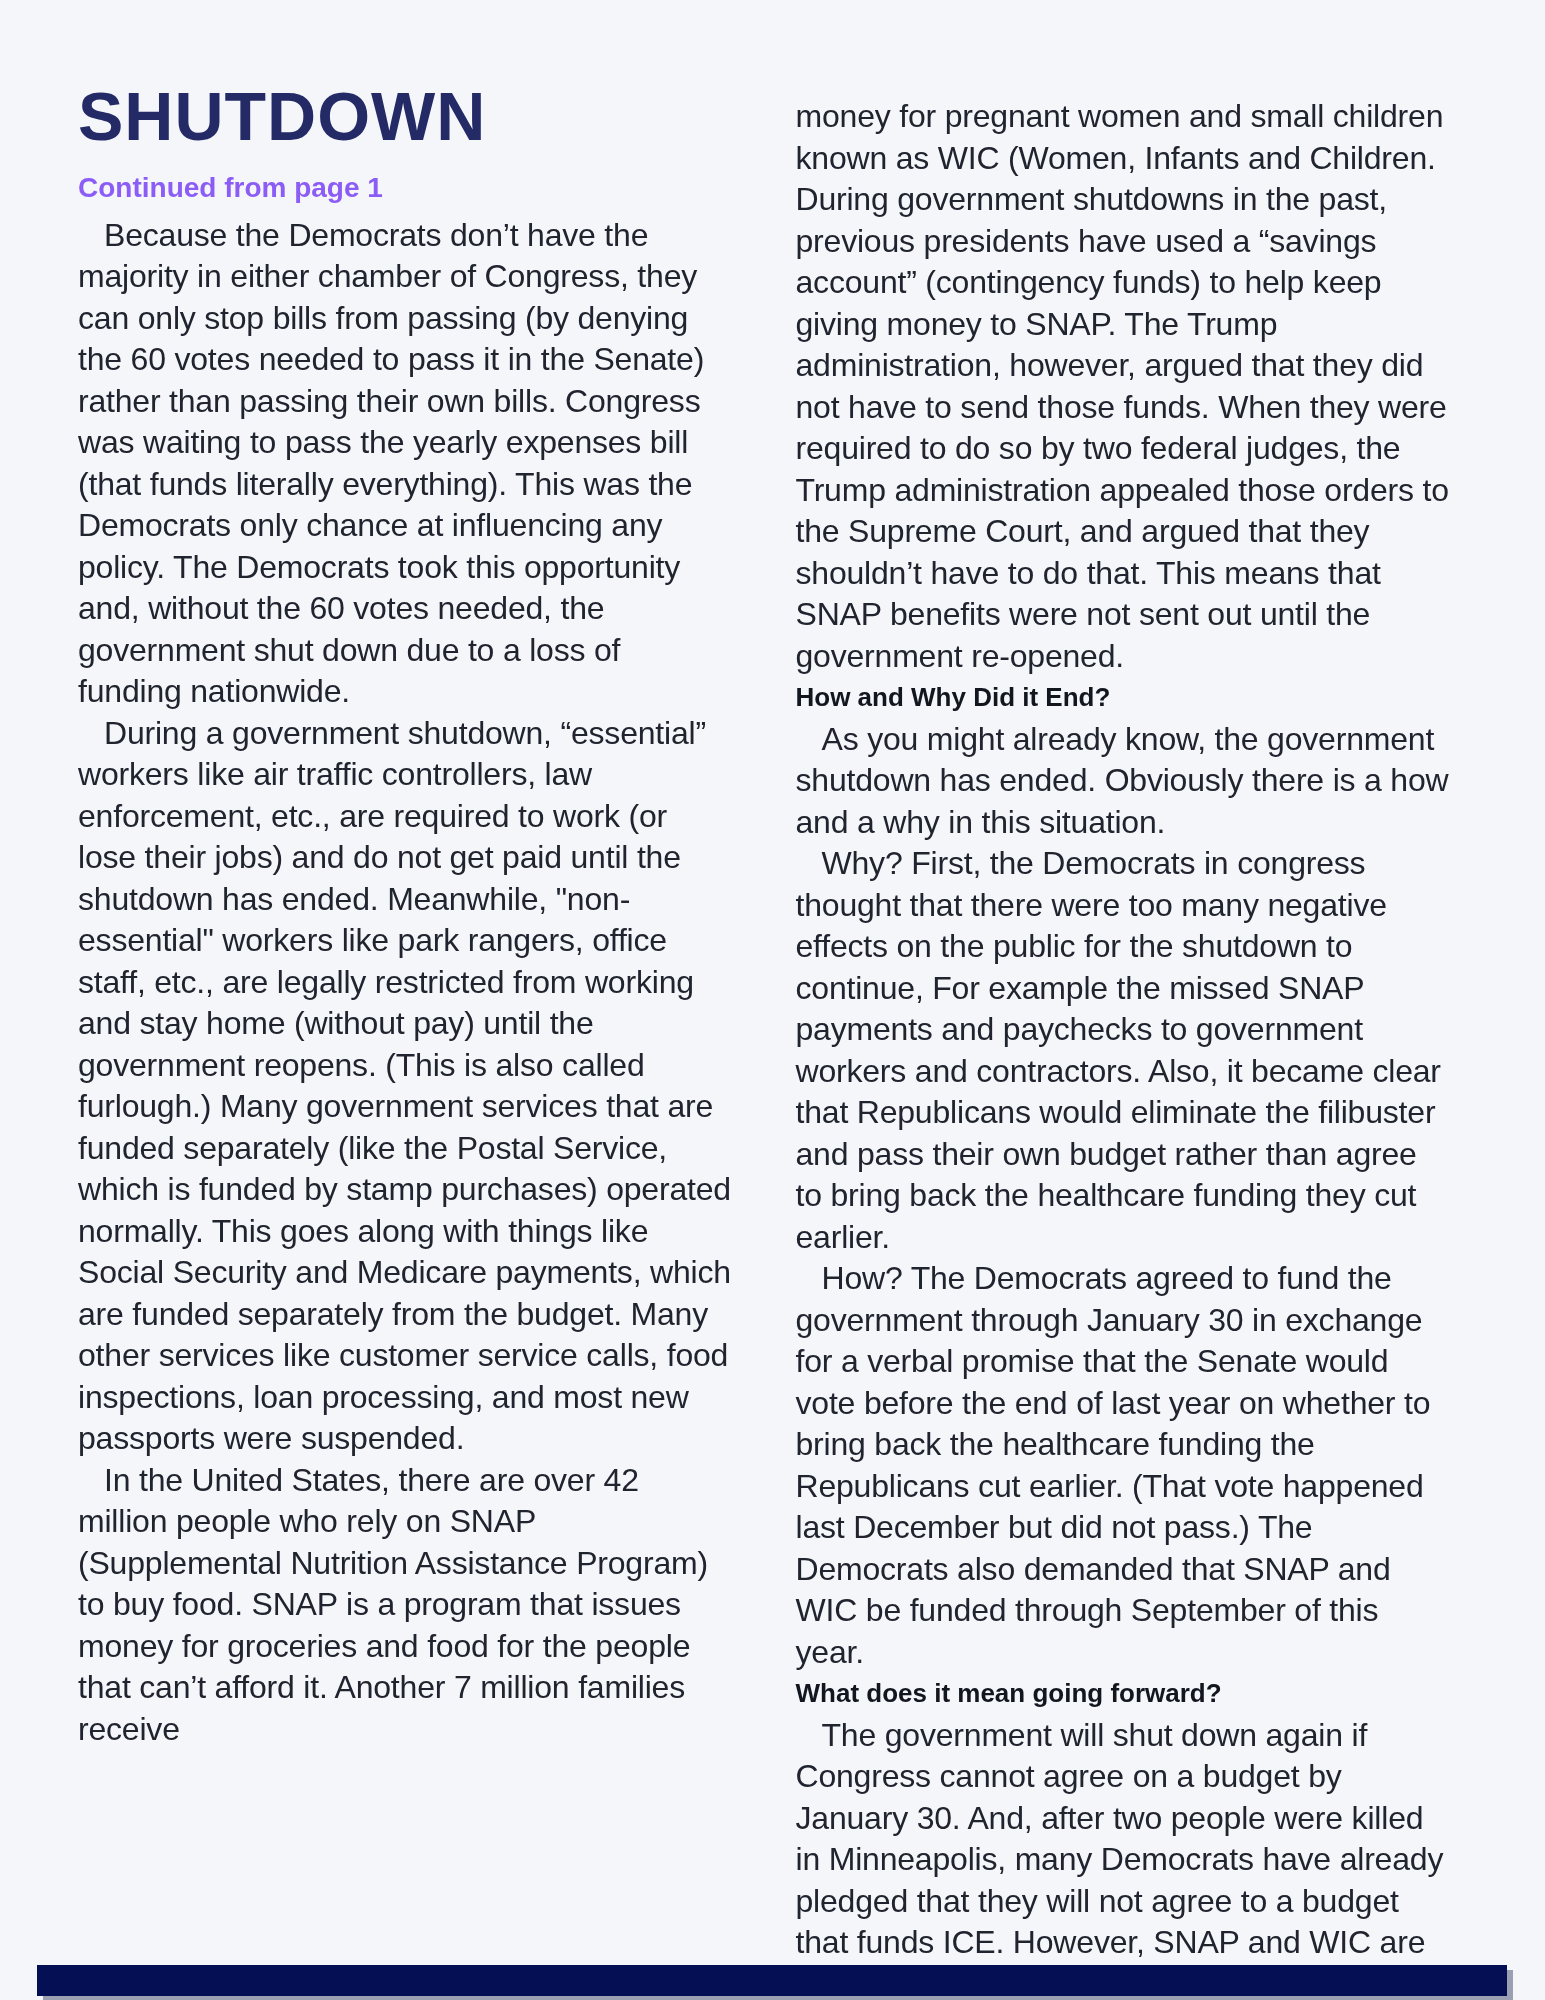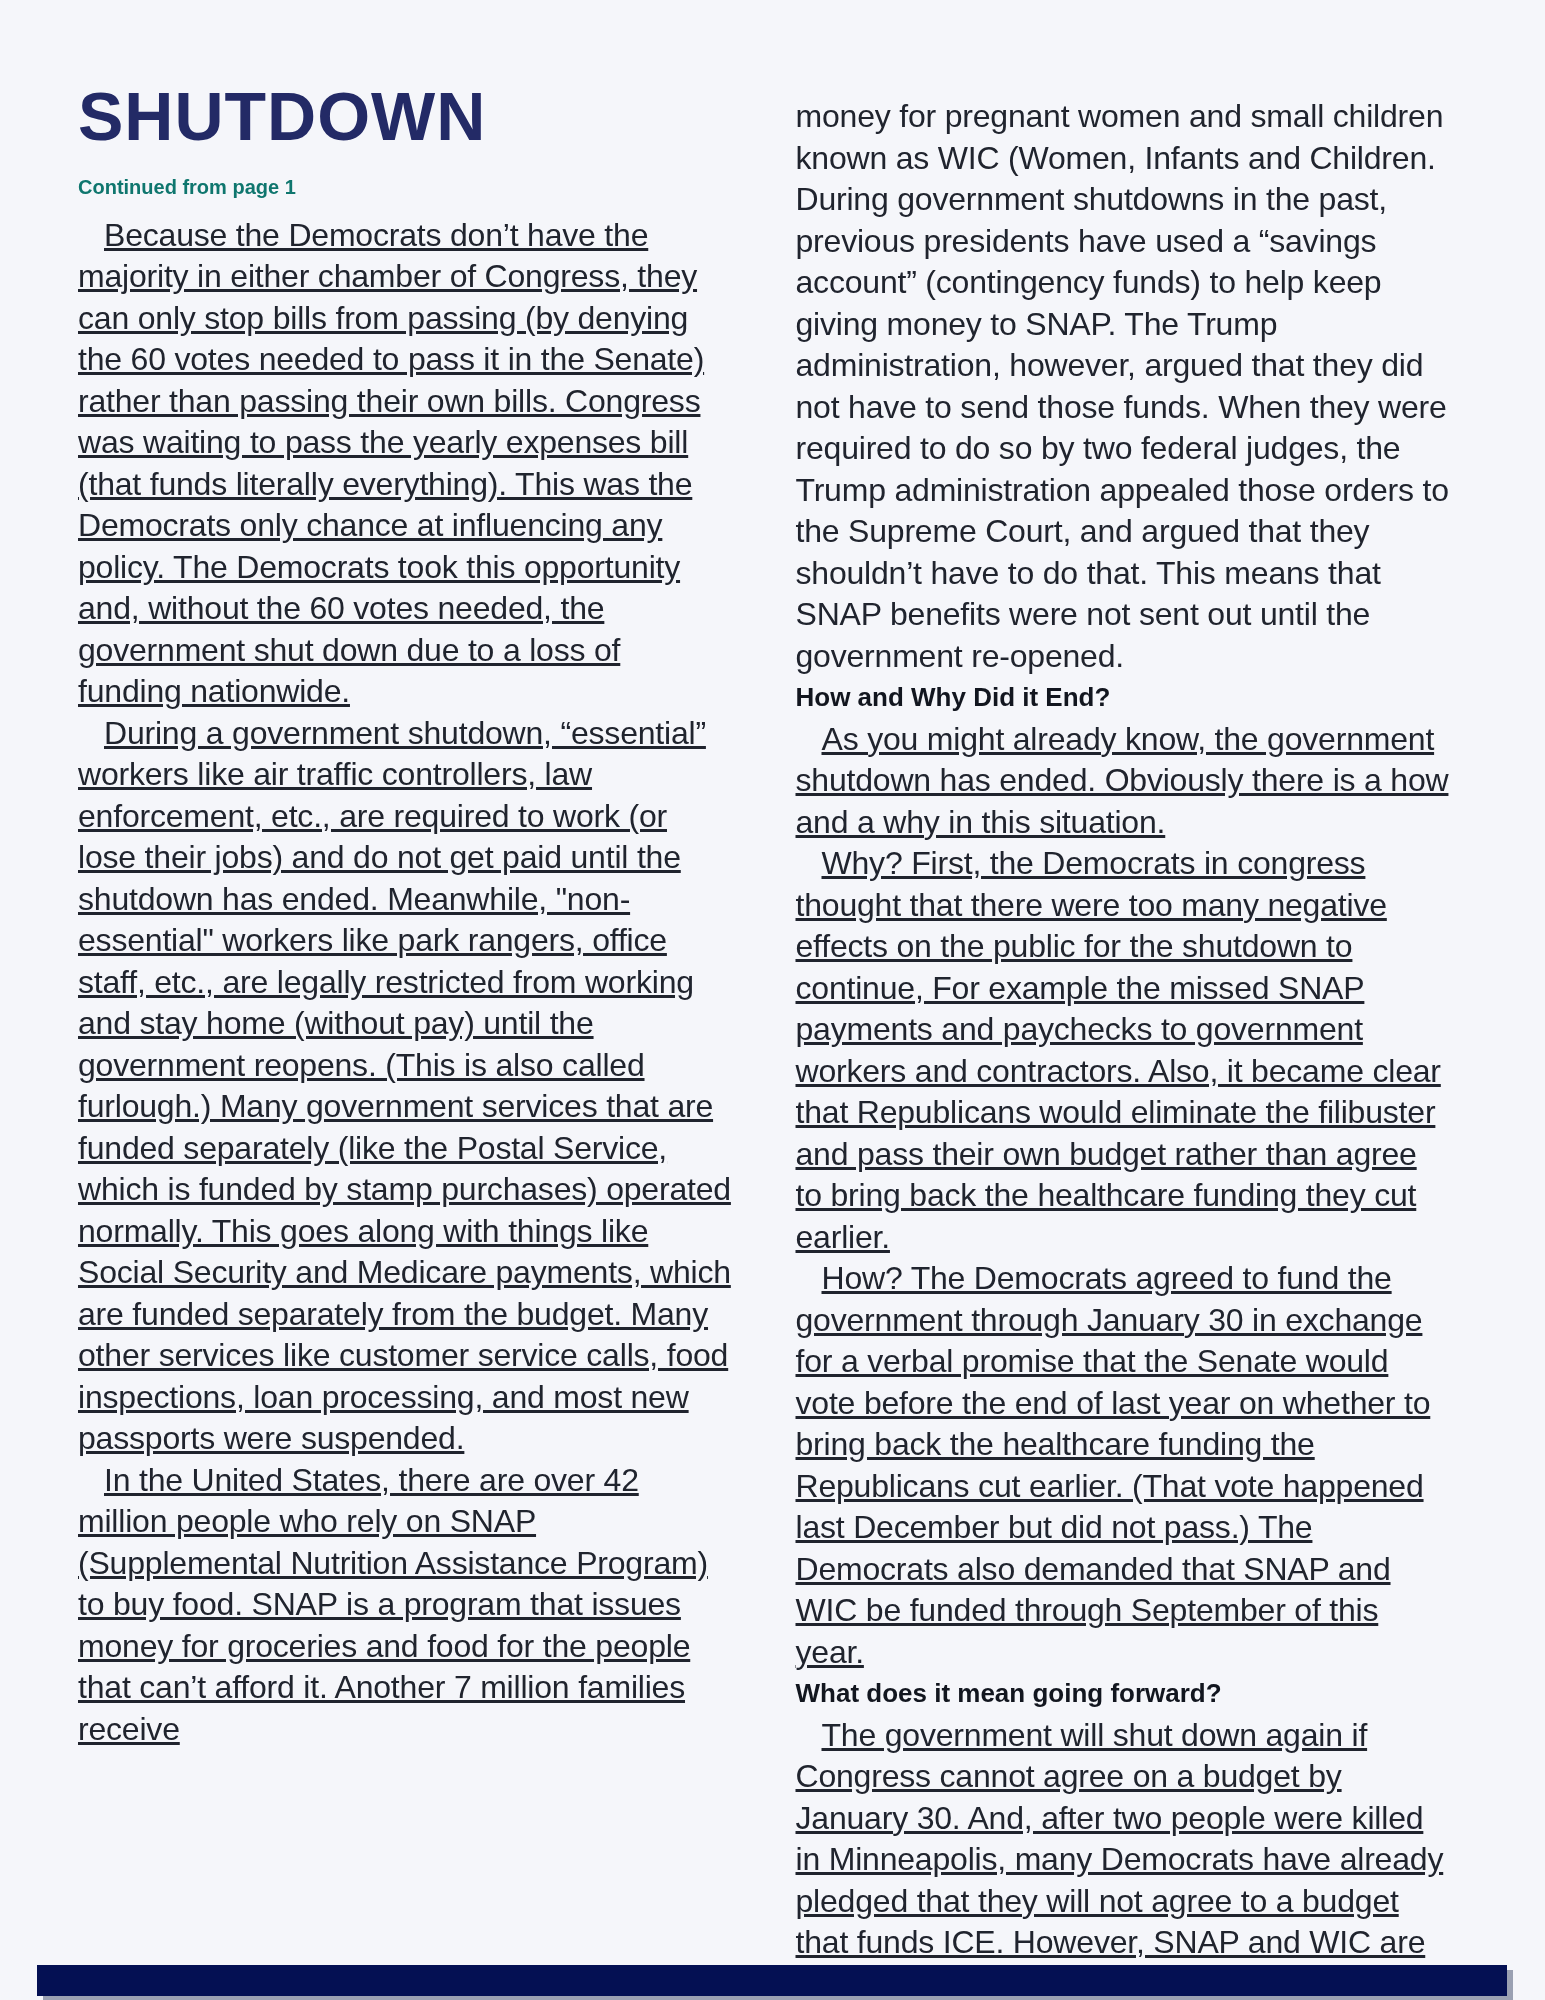--- a/index.html
+++ b/index.html
@@ -23,32 +23,32 @@
   h1.headline {
     margin: 0 0 16px 0;
     font-size: 68px;
     line-height: 1.02;
     font-weight: 800;
     letter-spacing: 1px;
     color: #232a66;
   }
   p.continued {
     margin: 0 0 6px 0;
-    font-size: 20px;
+    font-size: 28px;
     line-height: 41.5px;
     font-weight: 700;
-    color: #0f766e;
+    color: #8b5cf6;
   }
   p.body {
     margin: 0;
     font-size: 32px;
     line-height: 41.5px;
     letter-spacing: -0.2px;
   }
-  p.body.indent { text-indent: 26px; text-decoration: underline; }
+  p.body.indent { text-indent: 26px; }
   h2.subhead {
     margin: 0;
     font-size: 26px;
     line-height: 41.5px;
     font-weight: 700;
     color: #12161f;
   }
   .footer-bar {
     position: absolute;
     left: 37px;

